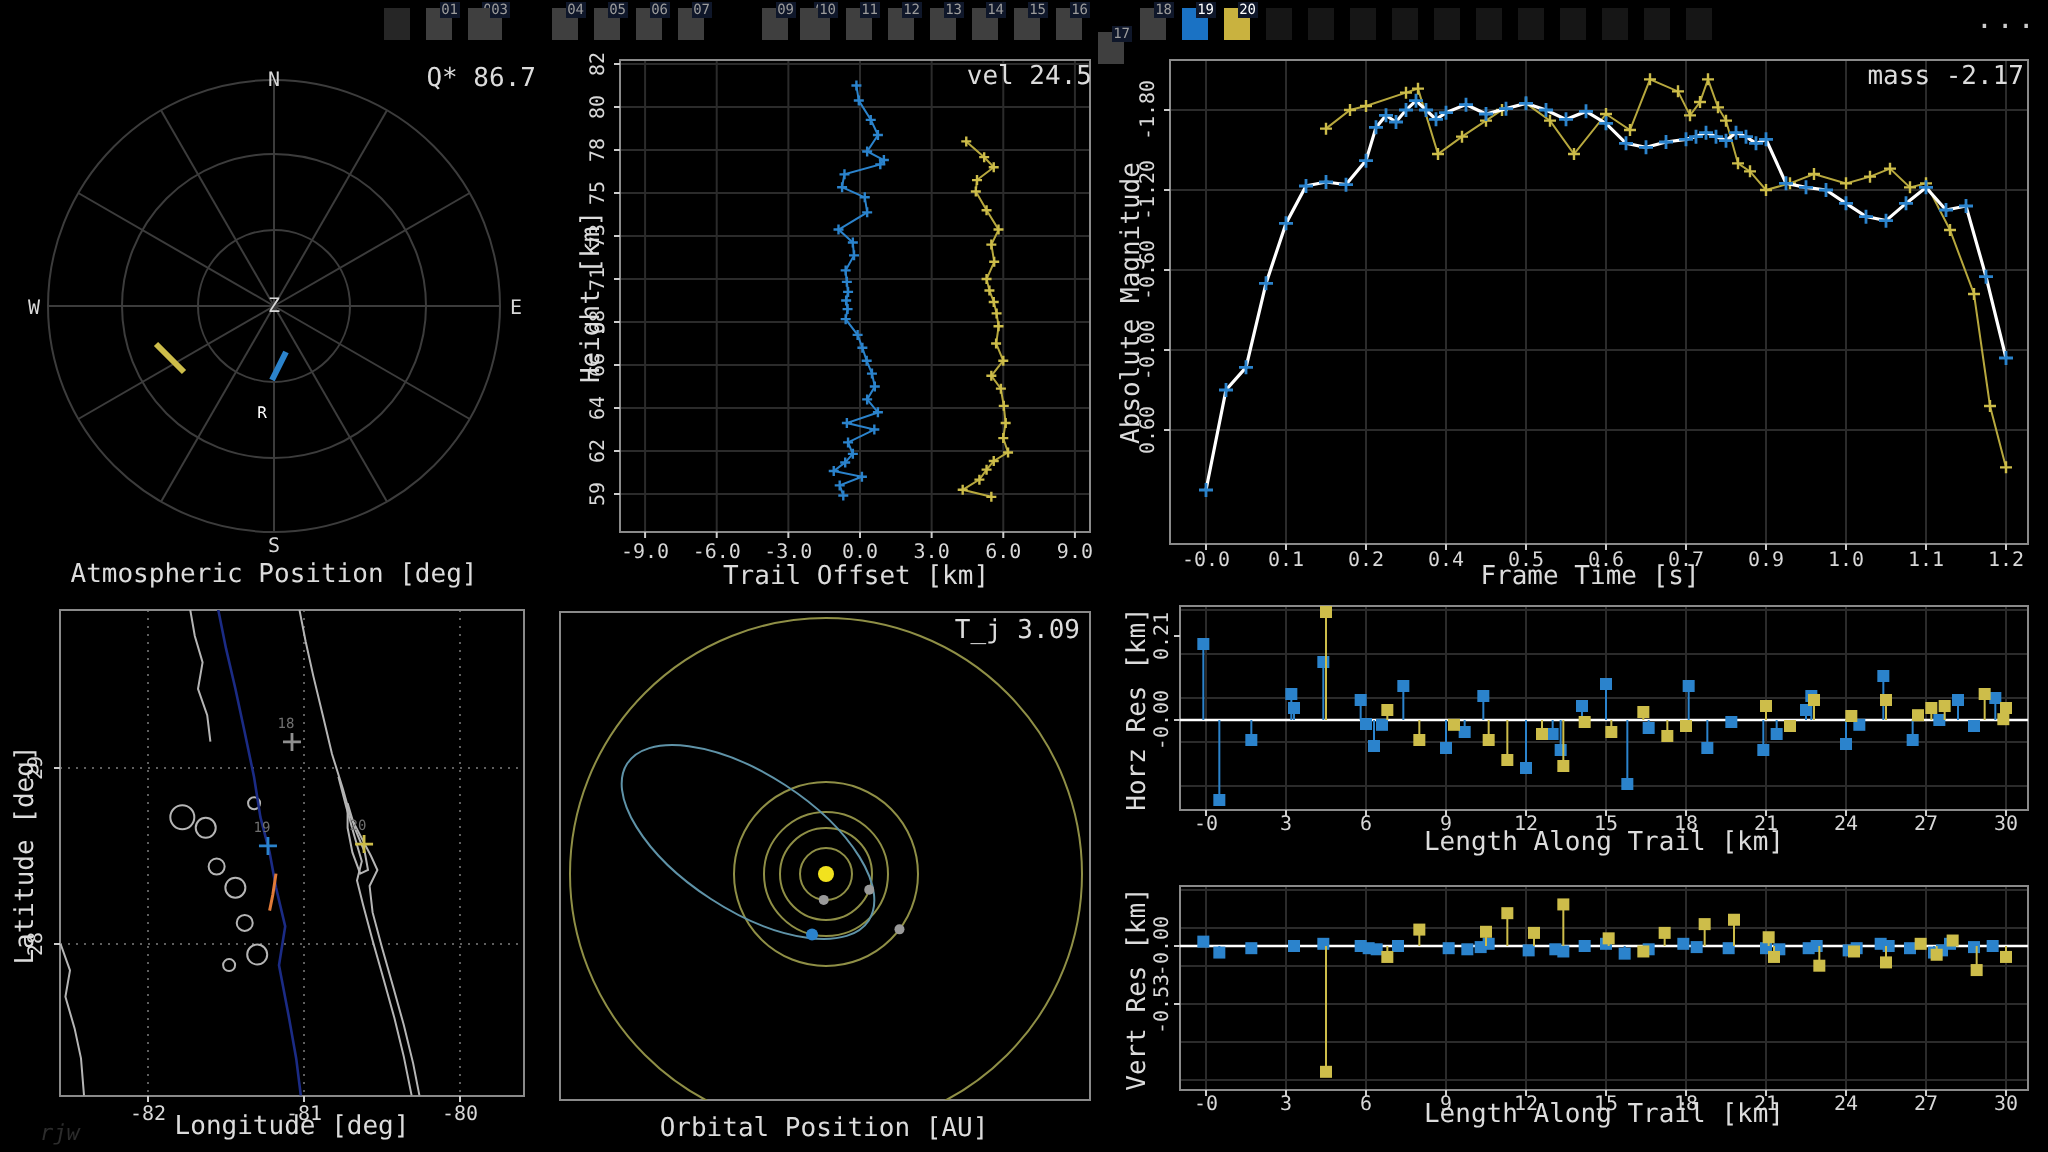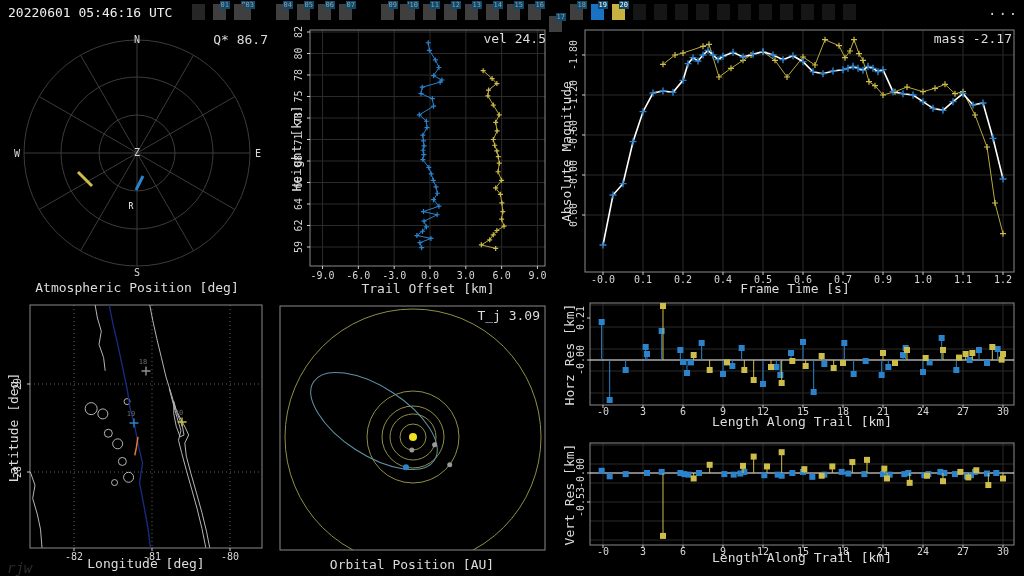--- a/index.html
+++ b/index.html
@@ -3,33 +3,32 @@
 <meta charset="utf-8">
 <style>
   html,body{margin:0;padding:0;background:#000;}
   body{width:1024px;height:576px;position:relative;overflow:hidden;
        font-family:"DejaVu Sans Mono","Liberation Mono",monospace;color:#dcdcdc;}
   #topbar{position:absolute;left:0;top:0;width:1024px;height:25px;background:#000;}
   .clock{position:absolute;left:8px;top:5px;font-size:13px;color:#f0f0f0;white-space:nowrap;}
   .menu{position:absolute;left:988px;top:2px;font-size:14px;letter-spacing:2px;color:#cccccc;cursor:pointer;}
   #chips{position:absolute;left:192px;top:0;height:25px;}
   .chip{position:absolute;top:4px;width:13px;height:16px;}
-  .chip-label{position:absolute;top:-3px;right:-4px;font-size:7px;line-height:8px;background:#0c4a6e;padding:0 1px;}
+  .chip-label{position:absolute;top:-3px;right:-4px;font-size:7px;line-height:8px;background:#0f172a;padding:0 1px;}
   #plot-svg{position:absolute;left:0;top:0;}
   .lbl{position:absolute;font-size:13px;white-space:nowrap;color:#dcdcdc;}
   .stat{font-size:13px;text-align:right;}
   .ctr{text-align:center;}
   .rot{transform:rotate(-90deg);}
-  .wm{position:absolute;left:7px;top:560px;font-size:14px;color:#2c2c2c;font-style:italic;}
+  .wm{position:absolute;left:20px;top:560px;font-size:11px;color:#2c2c2c;font-style:italic;}
 </style>
 </head>
 <body>
 
 <div id="topbar">
-  <div class="clock">20220601 05:46:16 UTC</div>
   <div id="chips">
       <div class="chip" style="left: 0px; background: rgb(38, 38, 38);"></div>
       <div class="chip" style="left: 21px; background: rgb(63, 63, 63);">
         <span class="chip-label" style="color: rgb(156, 156, 156);">01</span>
       </div>
       <div class="chip" style="left: 42px; background: rgb(63, 63, 63);">
         <span class="chip-label" style="color: rgb(156, 156, 156);">02</span>
       </div>
       <div class="chip" style="left: 46px; background: rgb(63, 63, 63);">
         <span class="chip-label" style="color: rgb(156, 156, 156);">03</span>

